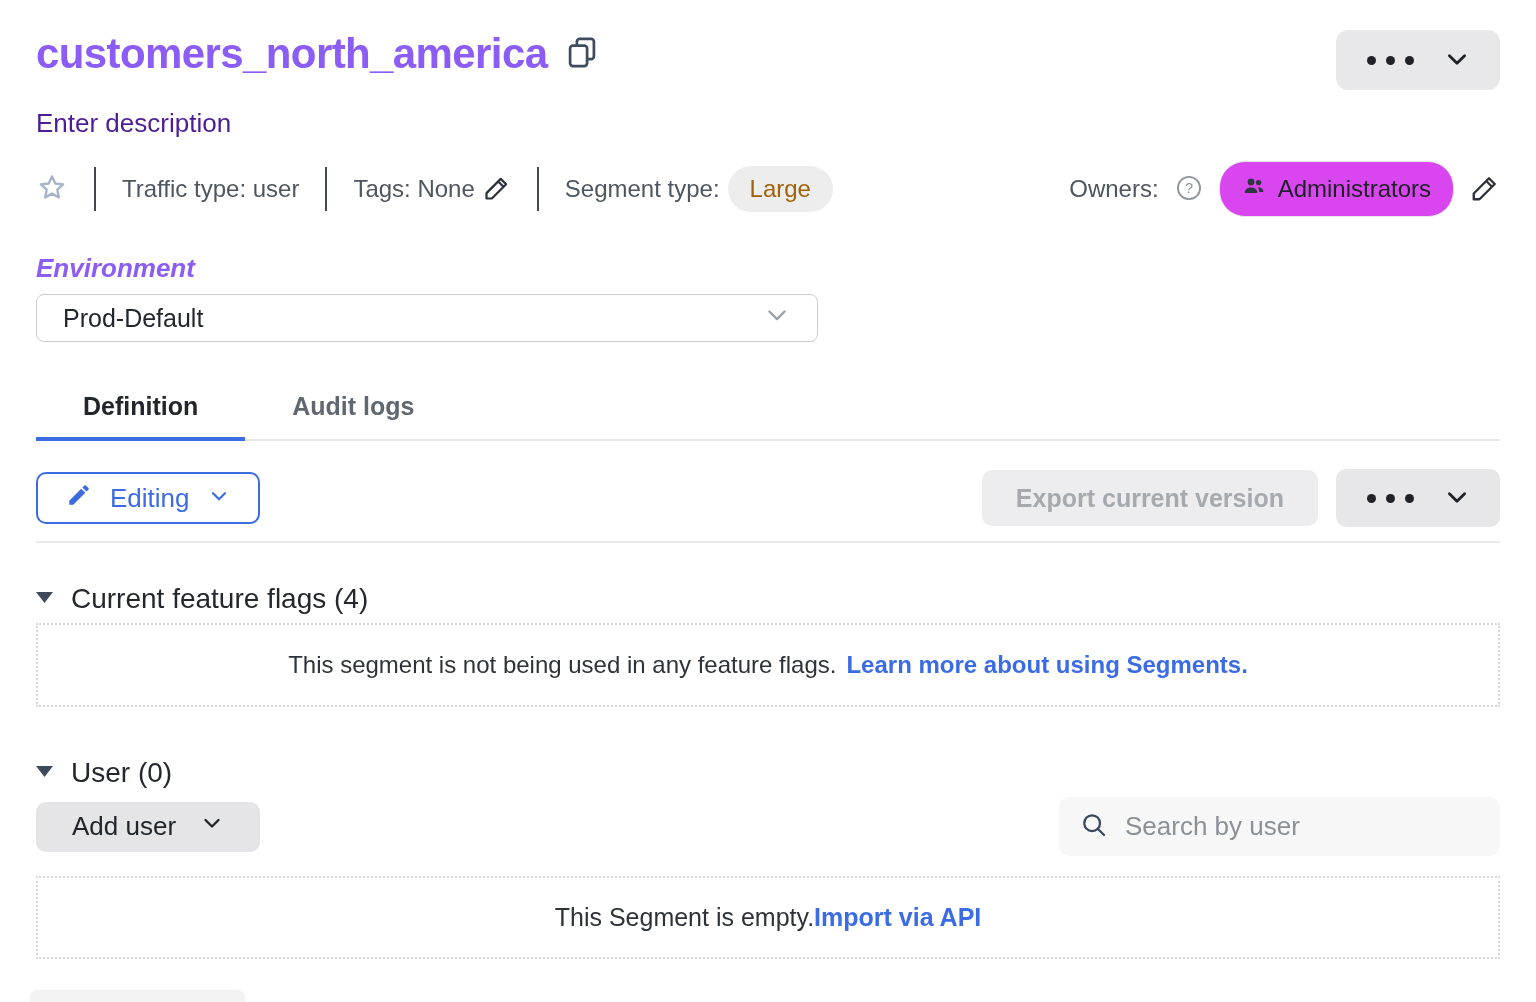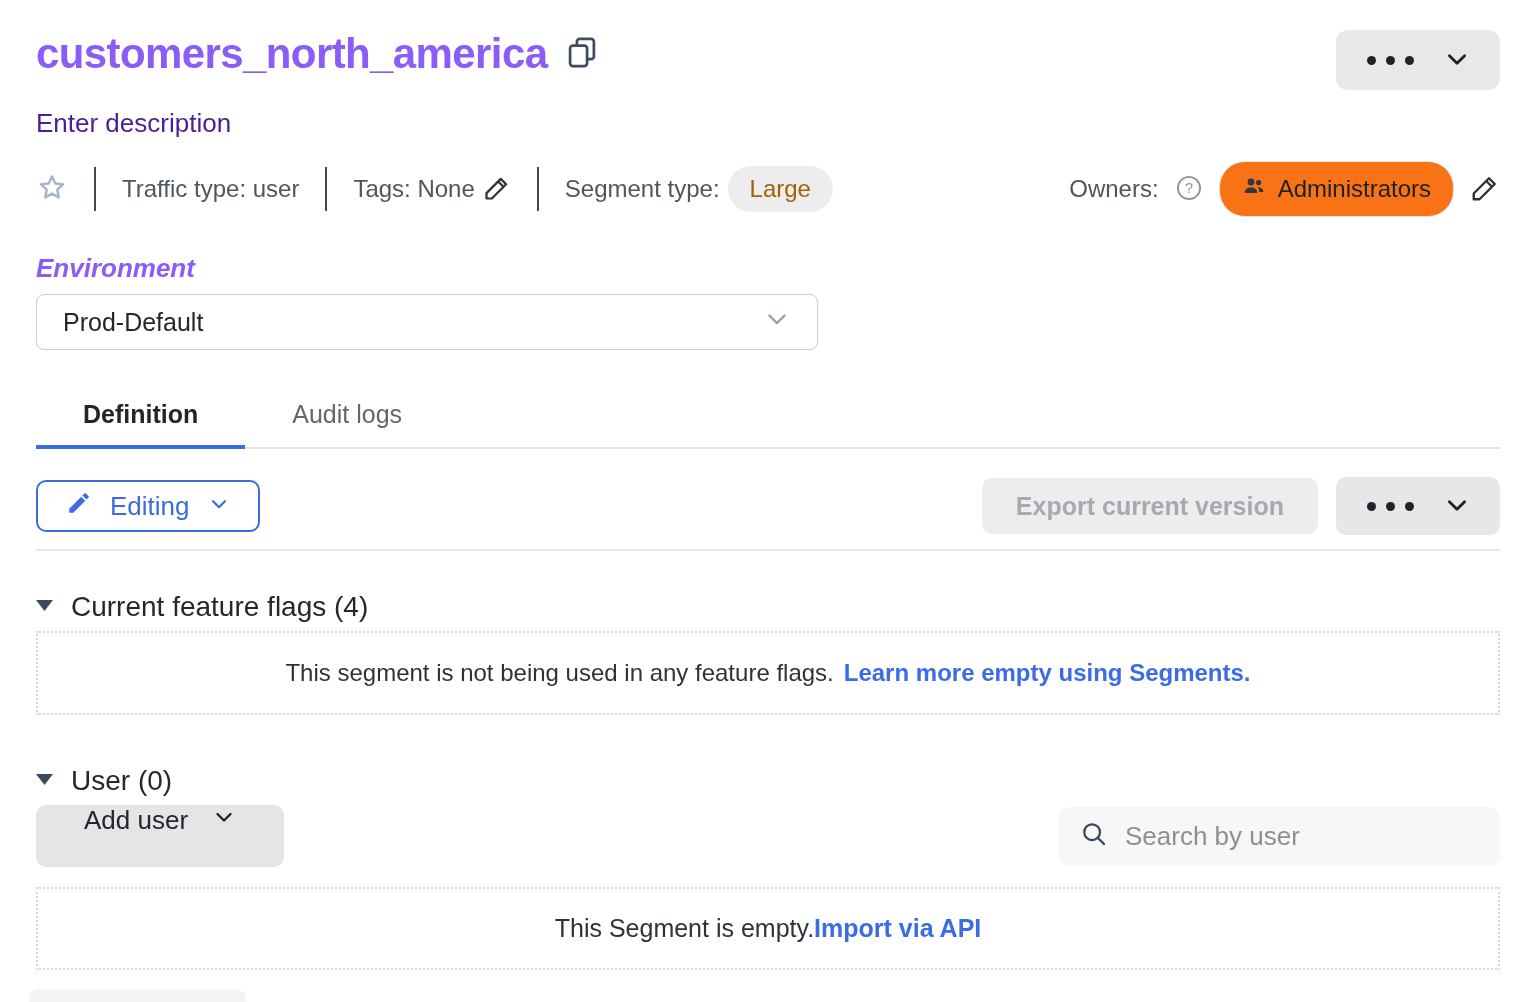--- a/index.html
+++ b/index.html
@@ -28,32 +28,32 @@
   .description { margin-top: 18px; font-size: 26px; color: #4c1d95; }
 
   
   .meta-row { margin-top: 28px; display: flex; align-items: center; justify-content: space-between; height: 44px; }
   .meta-left { display: flex; align-items: center; }
   .meta-right { display: flex; align-items: center; gap: 16px; }
   .vdiv { width: 2px; height: 44px; background: #43474e; margin: 0 26px; }
   .meta-text { font-size: 24px; color: #4e565f; }
   .inline-gap { display: flex; align-items: center; gap: 8px; }
   .badge { background: #ededee; border-radius: 24px; padding: 9px 22px; font-size: 24px; color: #a16207; }
-  .owner-pill { background: #f97316; border: 1px solid #e7e7e9; border-radius: 26px; padding: 12px 22px;
+  .owner-pill { background: #d946ef; border: 1px solid #e7e7e9; border-radius: 26px; padding: 12px 22px;
                 display: flex; align-items: center; gap: 12px; font-size: 24px; color: #1d2025; cursor: pointer; }
 
   
   .env-label { margin-top: 42px; font-size: 26px; font-weight: 700; color: #8b5cf6; font-style: italic; }
-  .select { margin-top: 10px; width: 782px; height: 56px; border: 1px solid #c9ccd2; border-radius: 8px;
+  .select { margin-top: 10px; width: 782px; height: 48px; border: 1px solid #c9ccd2; border-radius: 8px;
             display: flex; align-items: center; justify-content: space-between; padding: 0 26px;
             font-size: 25px; color: #23272d; cursor: pointer; background: #fff; }
 
   
   .tabs { margin-top: 36px; display: flex; border-bottom: 2px solid #e7e7e9; }
-  .tab { padding: 14px 47px 18px; font-size: 25px; position: relative; cursor: pointer; }
+  .tab { padding: 14px 47px 18px; font-size: 25px; position: relative; cursor: pointer; font-weight: bold; }
   .tab.active { font-weight: 700; color: #22262c; }
   .tab.active .tab-underline { position: absolute; left: 0; right: 0; bottom: -2px; height: 4px; background: #3d6be0; }
   .tab.inactive { color: #606770; }
 
   
   .toolbar { margin-top: 28px; display: flex; align-items: center; justify-content: space-between; }
   .editing-btn { height: 52px; padding: 0 28px; background: #fff; border: 2px solid #3d6be0; border-radius: 10px;
                  display: flex; align-items: center; gap: 18px; color: #3d6be0; font-size: 26px; cursor: pointer; }
   .toolbar-right { display: flex; align-items: center; gap: 18px; }
   .export-btn { height: 56px; padding: 0 34px; background: #ededef; color: #a6a9ae; border: none; border-radius: 10px;
@@ -68,22 +68,22 @@
   .caret-btn { background: none; border: none; padding: 0; cursor: pointer; display: flex; align-items: center; }
 
   .dotted-box { border: 2px dotted #d8d8da; margin-top: 8px; height: 84px;
                 display: flex; align-items: center; justify-content: center; font-size: 24px; color: #2e3339; }
   .dotted-box.second { margin-top: 20px; height: 83px; font-size: 25px; }
   .link { color: #3b6ce5; font-weight: 700; text-decoration: none; cursor: pointer; }
   .space-left { margin-left: 10px; }
 
   
   .user-controls { margin-top: 8px; display: flex; align-items: center; justify-content: space-between; }
-  .add-user-btn { height: 62px; padding: 0 48px; background: #e5e5e7; border: none; border-radius: 10px;
-                  display: flex; gap: 24px; font-size: 26px; color: #22262c;
+  .add-user-btn { height: 50px; padding: 0 36px; background: #e5e5e7; border: none; border-radius: 10px;
+                  display: flex; align-items: center; gap: 24px; font-size: 26px; color: #22262c;
                   font-family: inherit; cursor: pointer; }
   .search-box { width: 441px; height: 59px; background: #f7f7f8; border-radius: 10px;
                 display: flex; align-items: center; gap: 14px; padding: 0 20px; }
   .search-input { flex: 1; border: none; background: transparent; outline: none; font-size: 26px;
                   color: #22262c; font-family: inherit; }
   .search-input::placeholder { color: #8b9096; }
 
   .bottom-artifact { position: absolute; left: 30px; bottom: -10px; width: 215px; height: 22px;
                      background: #f3f3f4; border-radius: 8px; box-shadow: 0 0 6px rgba(0,0,0,0.04); }
 </style>
@@ -238,21 +238,21 @@
       <span>
         <svg width="17" height="12" viewBox="0 0 17 12">
             <polygon points="0,0 17,0 8.5,11" fill="#3e4a5c"></polygon>
           </svg>
       </span>
     </button>
     <span>Current feature flags (4)</span>
   </div>
   <div class="dotted-box">
     <span>This segment is not being used in any feature flags.</span>
-    <a class="link space-left">Learn more empty using Segments.</a>
+    <a class="link space-left">Learn more about using Segments.</a>
   </div>
 
   <div class="section-head second">
     <button class="caret-btn">
       <span>
         <svg width="17" height="12" viewBox="0 0 17 12">
             <polygon points="0,0 17,0 8.5,11" fill="#3e4a5c"></polygon>
           </svg>
       </span>
     </button>

